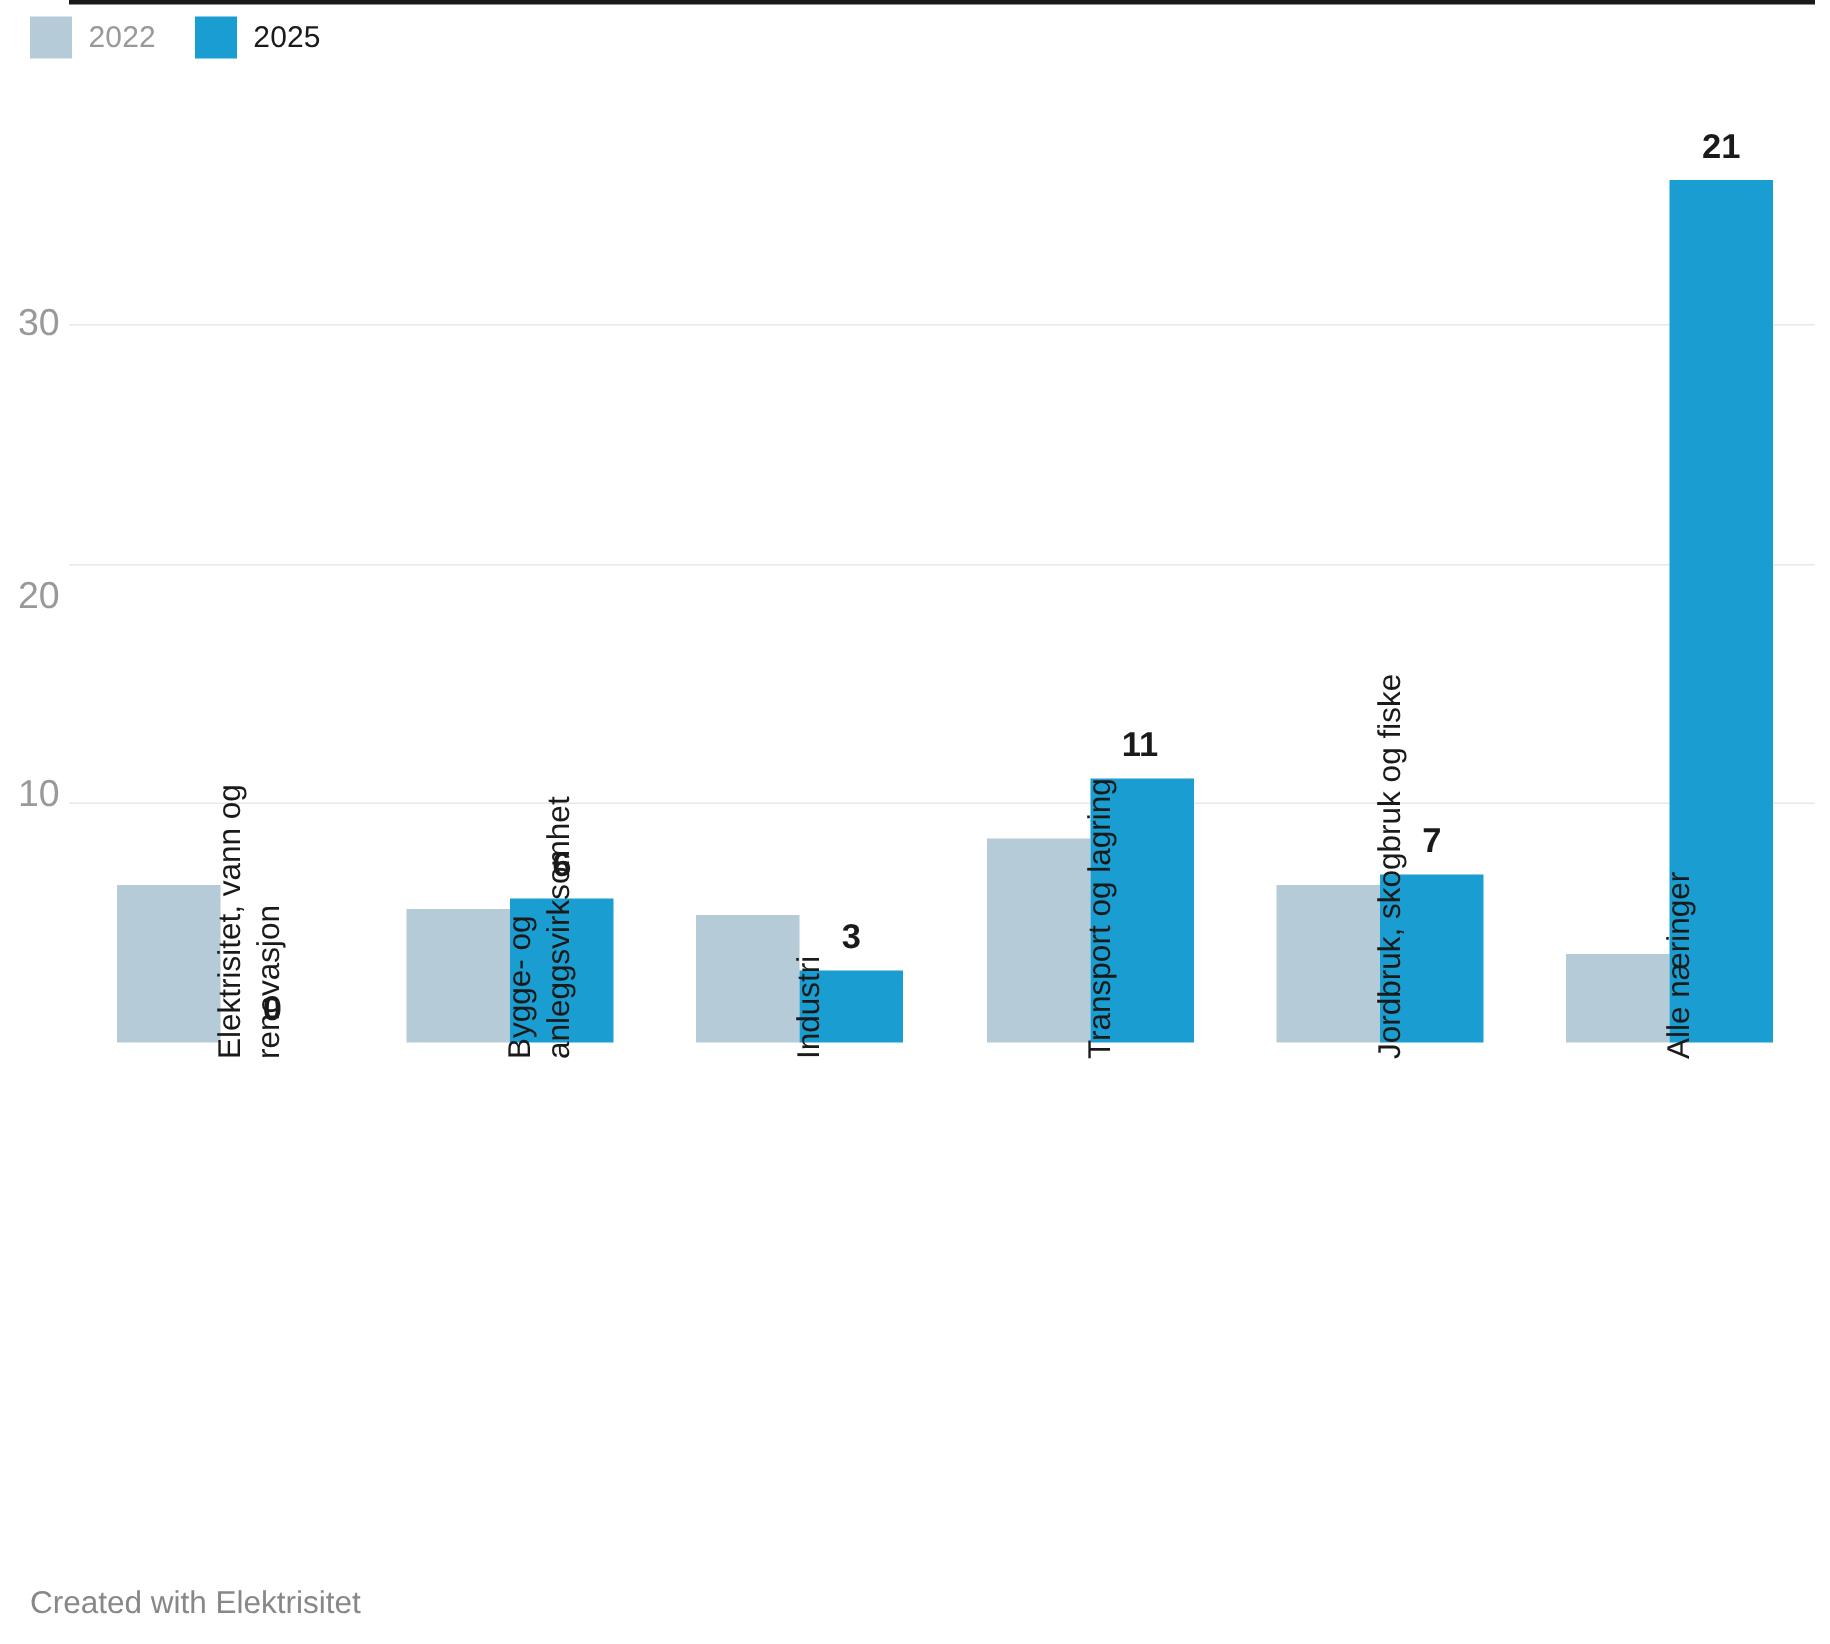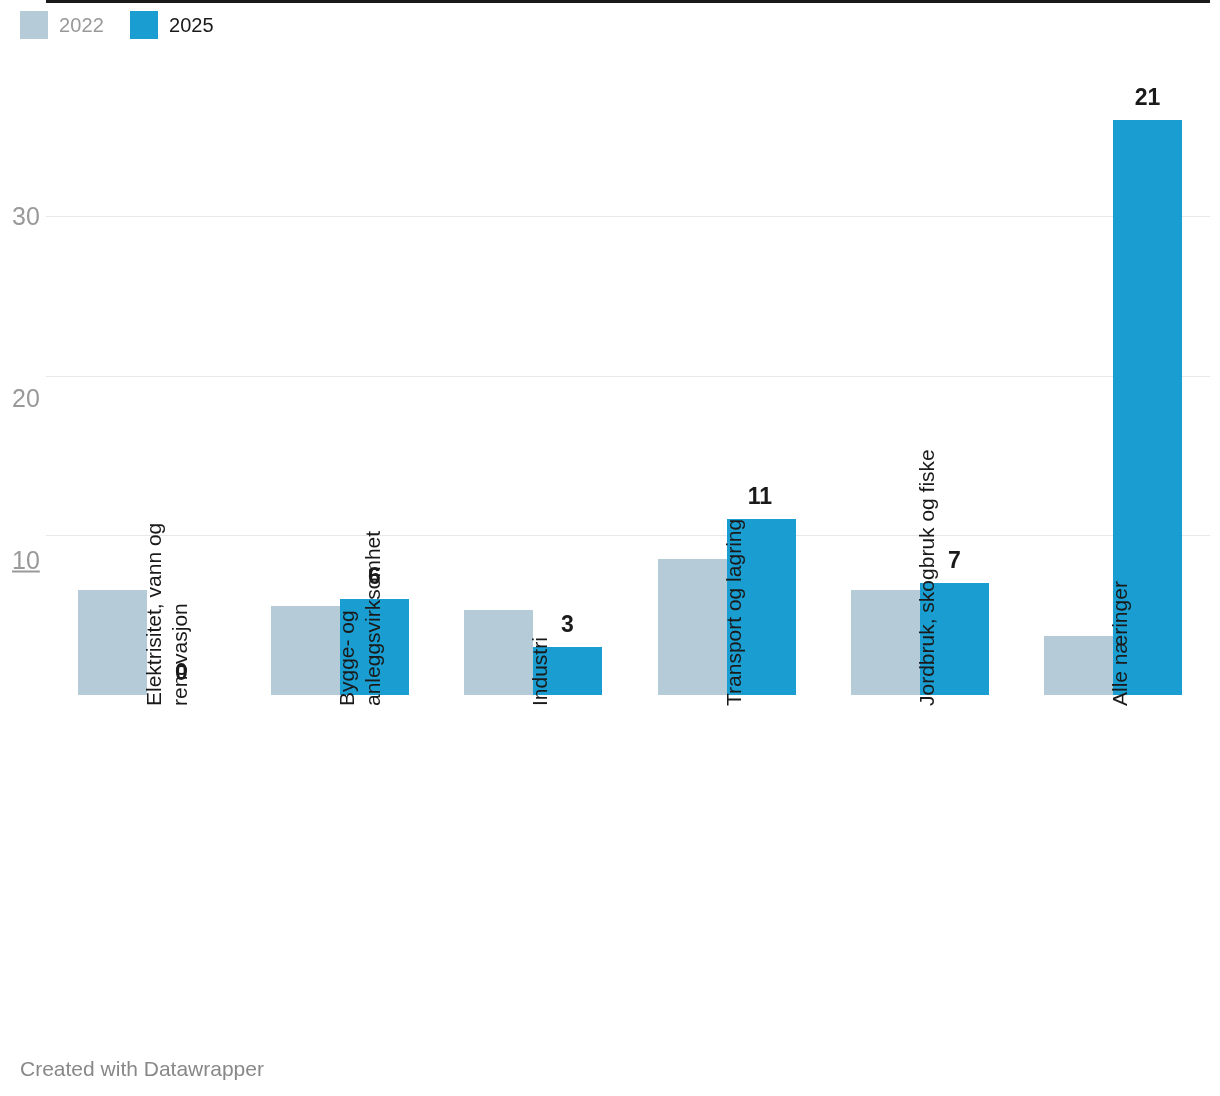--- a/index.html
+++ b/index.html
@@ -130,21 +130,21 @@
 </div>
 
 <div id="plot">
 
   <div id="gridlines">
       <div class="gridline" style="top: 535.4px;"></div>
       <div class="gridline" style="top: 375.8px;"></div>
       <div class="gridline" style="top: 216.2px;"></div>
     </div>
   <div id="yticks">
-      <div class="ytick" style="top: 560px; text-decoration: underline;">10</div>
+      <div class="ytick" style="top: 530px;">10</div>
       <div class="ytick" style="top: 357px; margin-top: 41px;">20</div>
       <div class="ytick" style="top: 216.2px;">30</div>
     </div>
 
   <div id="bars">
       <div class="bar y2022" style="left: 78px; width: 69px; height: 105.336px; bottom: 15px; background: rgb(181, 204, 216);"></div>
       <div class="value-label" style="left: 181.5px; top: 661px;">0</div>
       <div class="bar y2022" style="left: 271px; width: 69px; height: 89.376px; bottom: 15px; background: rgb(181, 204, 216);"></div>
       <div class="bar y2023" style="left: 340px; width: 69px; height: 95.76px; bottom: 15px; background: rgb(26, 157, 208);"></div>
       <div class="value-label" style="left: 374.5px; top: 565.24px;">6</div>
@@ -168,13 +168,13 @@
     <div class="cat-label" style="left: 141px;">Elektrisitet, vann og
 renovasjon</div>
     <div class="cat-label" style="left: 334px;">Bygge- og
 anleggsvirksomhet</div>
     <div class="cat-label" style="left: 527px;">Industri</div>
     <div class="cat-label" style="left: 721px;">Transport og lagring</div>
     <div class="cat-label" style="left: 914px;">Jordbruk, skogbruk og fiske</div>
     <div class="cat-label" style="left: 1107px;">Alle næringer</div>
   </div>
 
-<div id="footer">Created with Datawrapper</div>
+<div id="footer">Created with Elektrisitet</div>
 
 </body></html>

